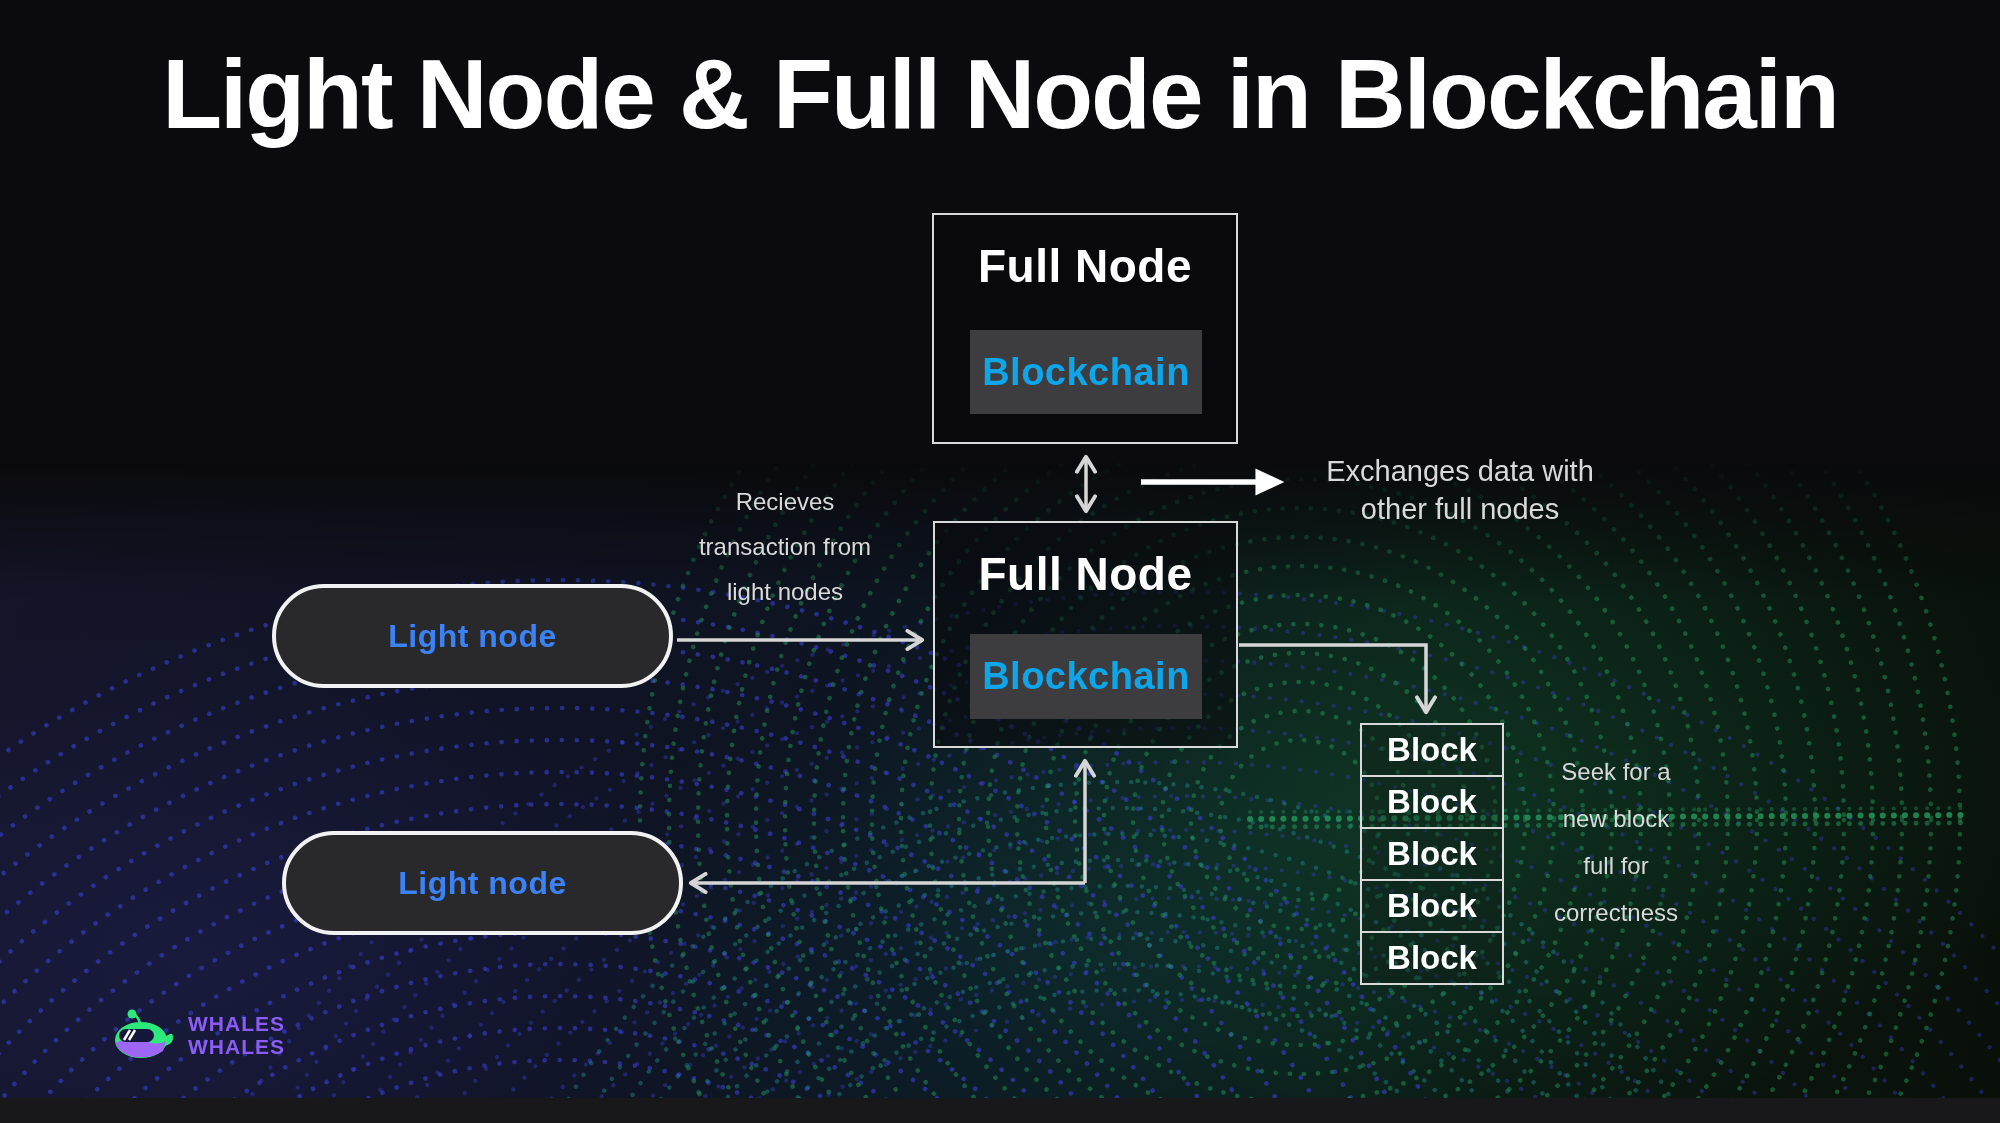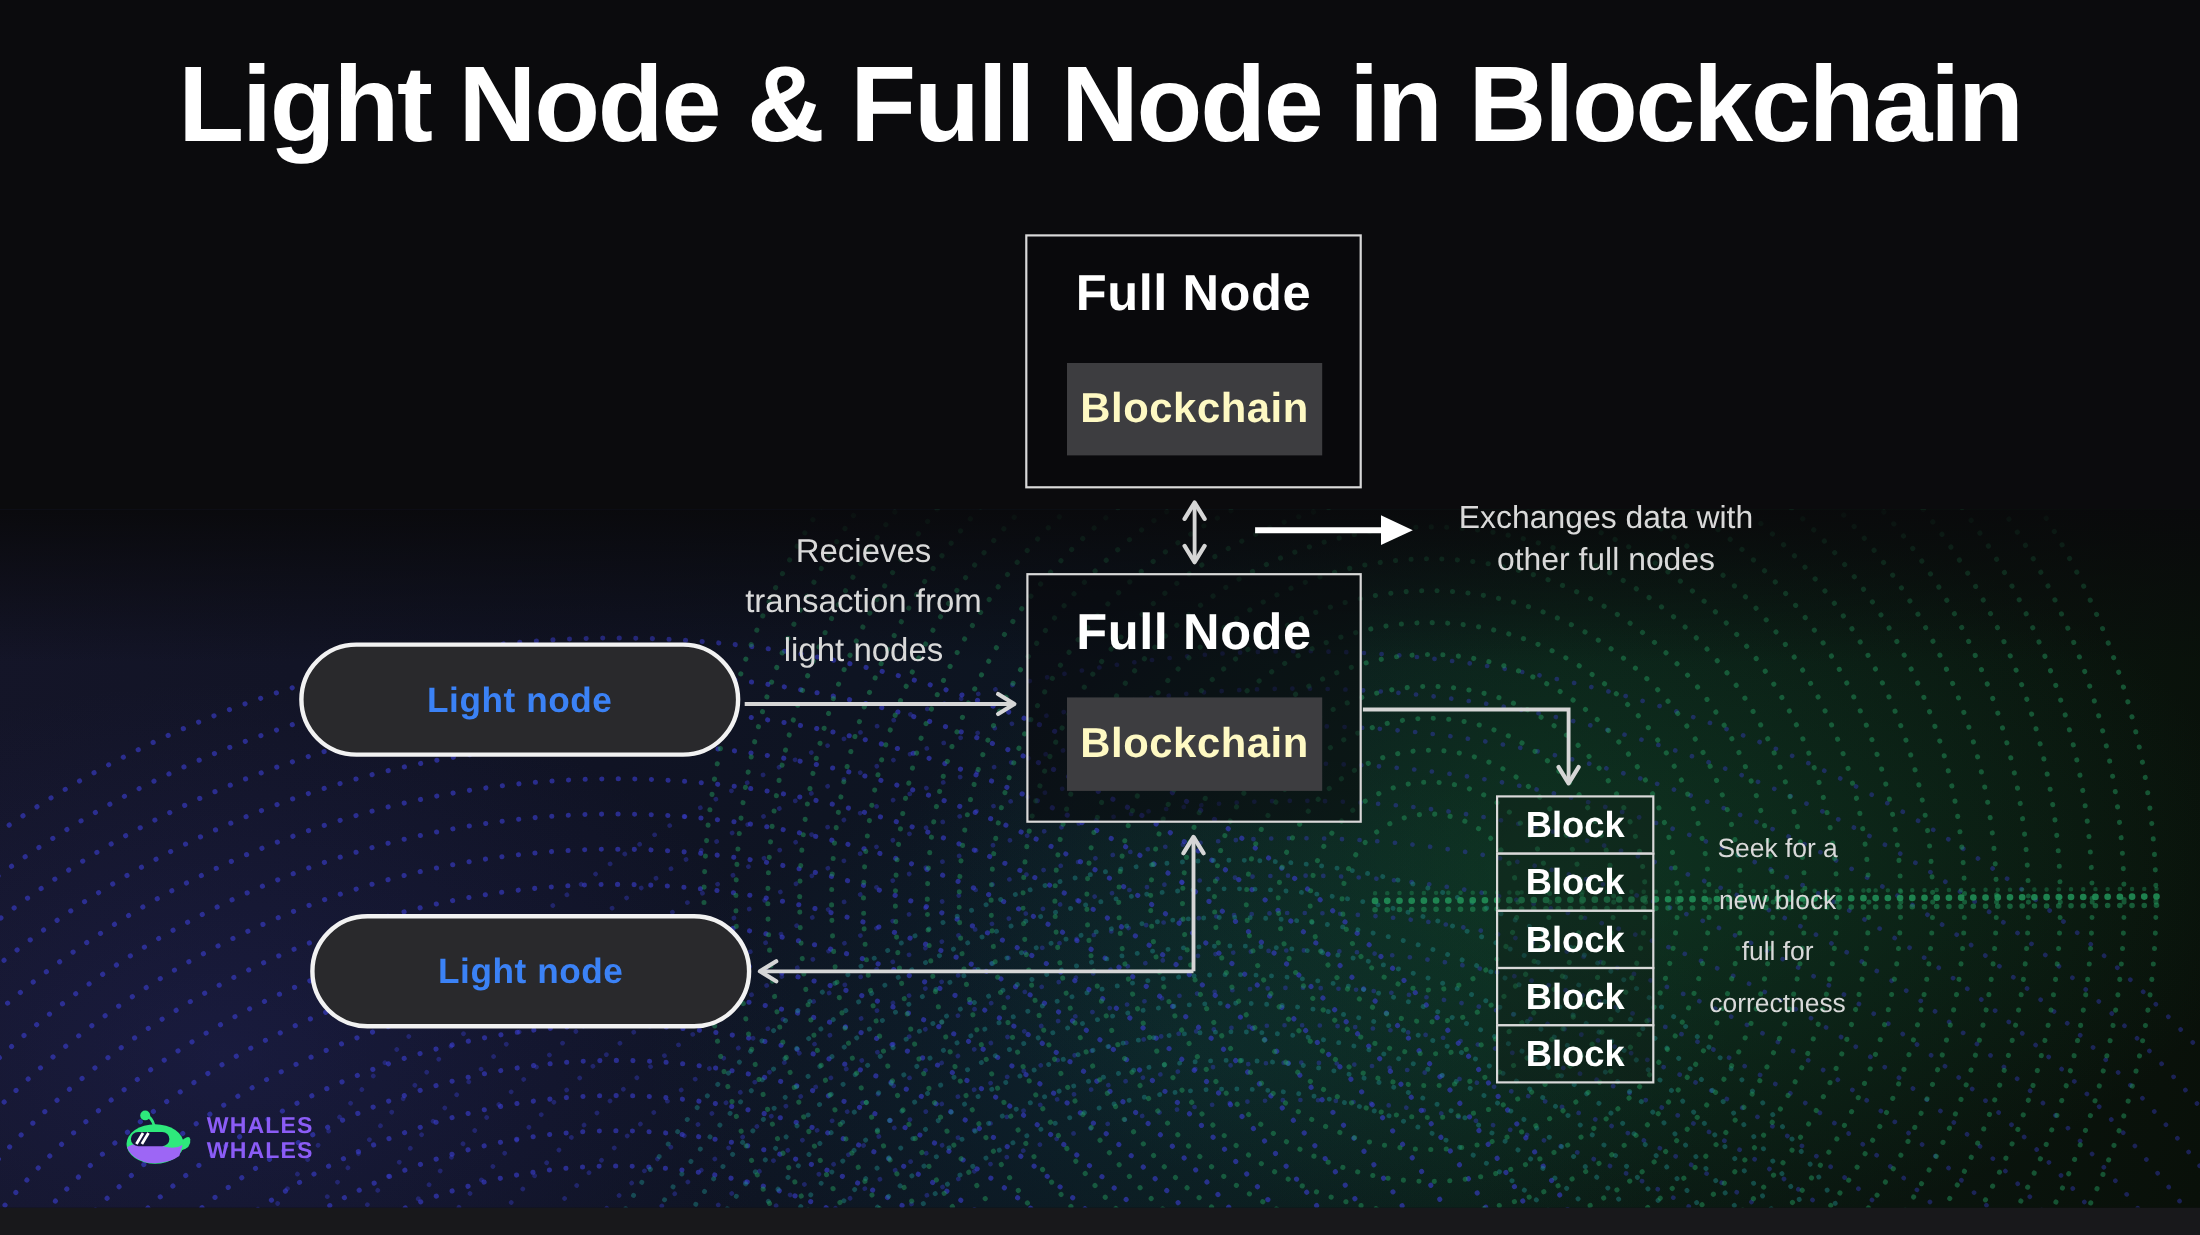--- a/index.html
+++ b/index.html
@@ -32,21 +32,21 @@
   
   .node-box{
     position:absolute;border:2.5px solid #d9d9d9;background:rgba(9,10,12,0.55);
     box-sizing:border-box;
   }
   .node-box .node-title{
     text-align:center;color:#ffffff;font-weight:bold;font-size:46px;letter-spacing:0.5px;
     margin-top:24px;
   }
   .chip{
-    position:absolute;background:#3d3d40;color:#fef9c3;font-weight:bold;font-size:38px;
+    position:absolute;background:#3d3d40;color:#0ea5e9;font-weight:bold;font-size:38px;
     display:flex;align-items:center;justify-content:center;letter-spacing:0.5px;
   }
   #top-full-node{left:932px;top:213px;width:306px;height:231px;}
   #top-full-node .chip{left:36px;top:115px;width:232px;height:84px;}
   #mid-full-node{left:933px;top:521px;width:305px;height:227px;}
   #mid-full-node .chip{left:35px;top:111px;width:232px;height:85px;}
   .pill{
     position:absolute;width:401px;height:104px;border:4px solid #f2f2f2;border-radius:60px;
     background:#29292c;display:flex;align-items:center;justify-content:center;
     color:#3b82f6;font-weight:bold;font-size:32px;letter-spacing:0.5px;box-sizing:border-box;
@@ -60,21 +60,21 @@
   }
   .block-cell{
     flex:1;border:2.5px solid #d9d9d9;margin-top:-2.5px;background:rgba(18,28,22,0.35);
     display:flex;align-items:center;justify-content:center;
     color:#ffffff;font-weight:bold;font-size:33px;box-sizing:border-box;
   }
   .block-cell:first-child{margin-top:0;}
   
   .anno{position:absolute;text-align:center;color:#d9d9d9;}
   .anno span{display:block;}
-  #anno-receives{left:585px;top:479px;width:400px;font-size:30px;line-height:45px;}
+  #anno-receives{left:585px;top:479px;width:400px;font-size:24px;line-height:45px;}
   #anno-exchanges{left:1270px;top:452px;width:380px;font-size:29px;line-height:38px;}
   #anno-filters{left:558px;top:770px;width:620px;font-size:30px;line-height:46px;}
   #anno-seek{left:1486px;top:748px;width:260px;font-size:24px;line-height:47px;}
   
   #arrows-svg{position:absolute;left:0;top:0;pointer-events:none;}
   
   #logo{position:absolute;left:112px;top:1006px;display:flex;align-items:center;gap:12px;}
   #logo .logo-text{color:#8b5cf6;font-weight:bold;font-size:21px;line-height:23px;letter-spacing:1px;}
 </style>
 </head>

